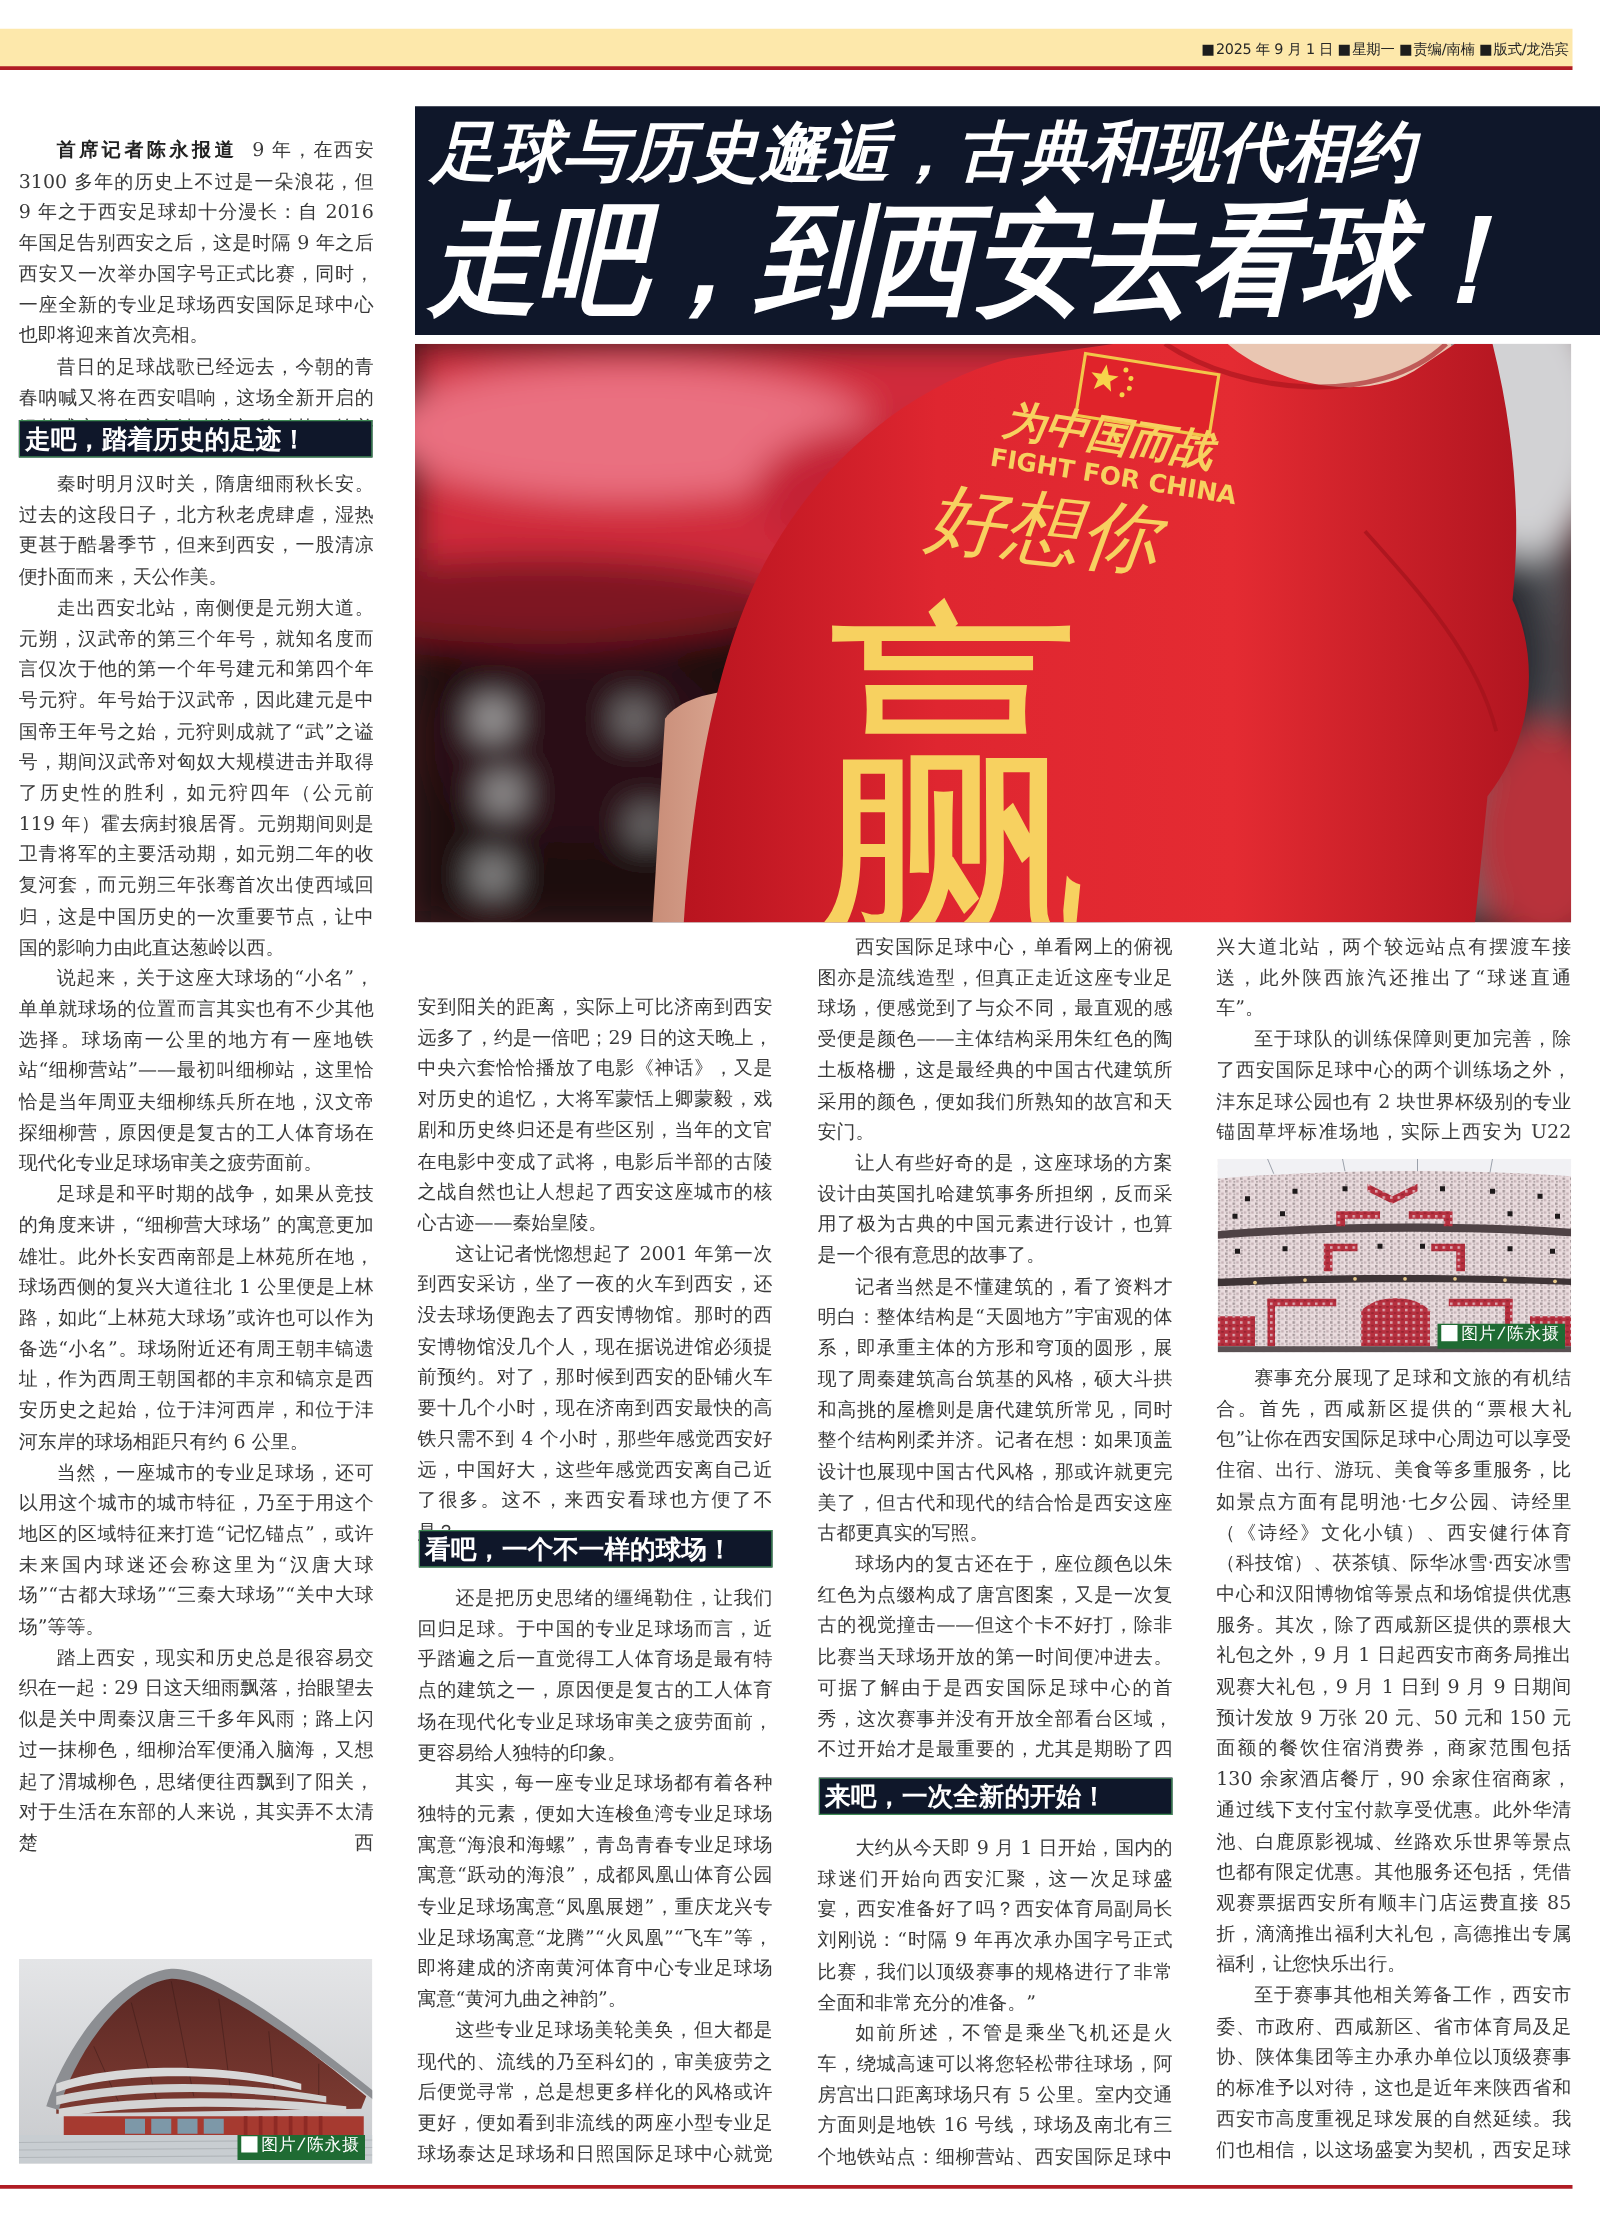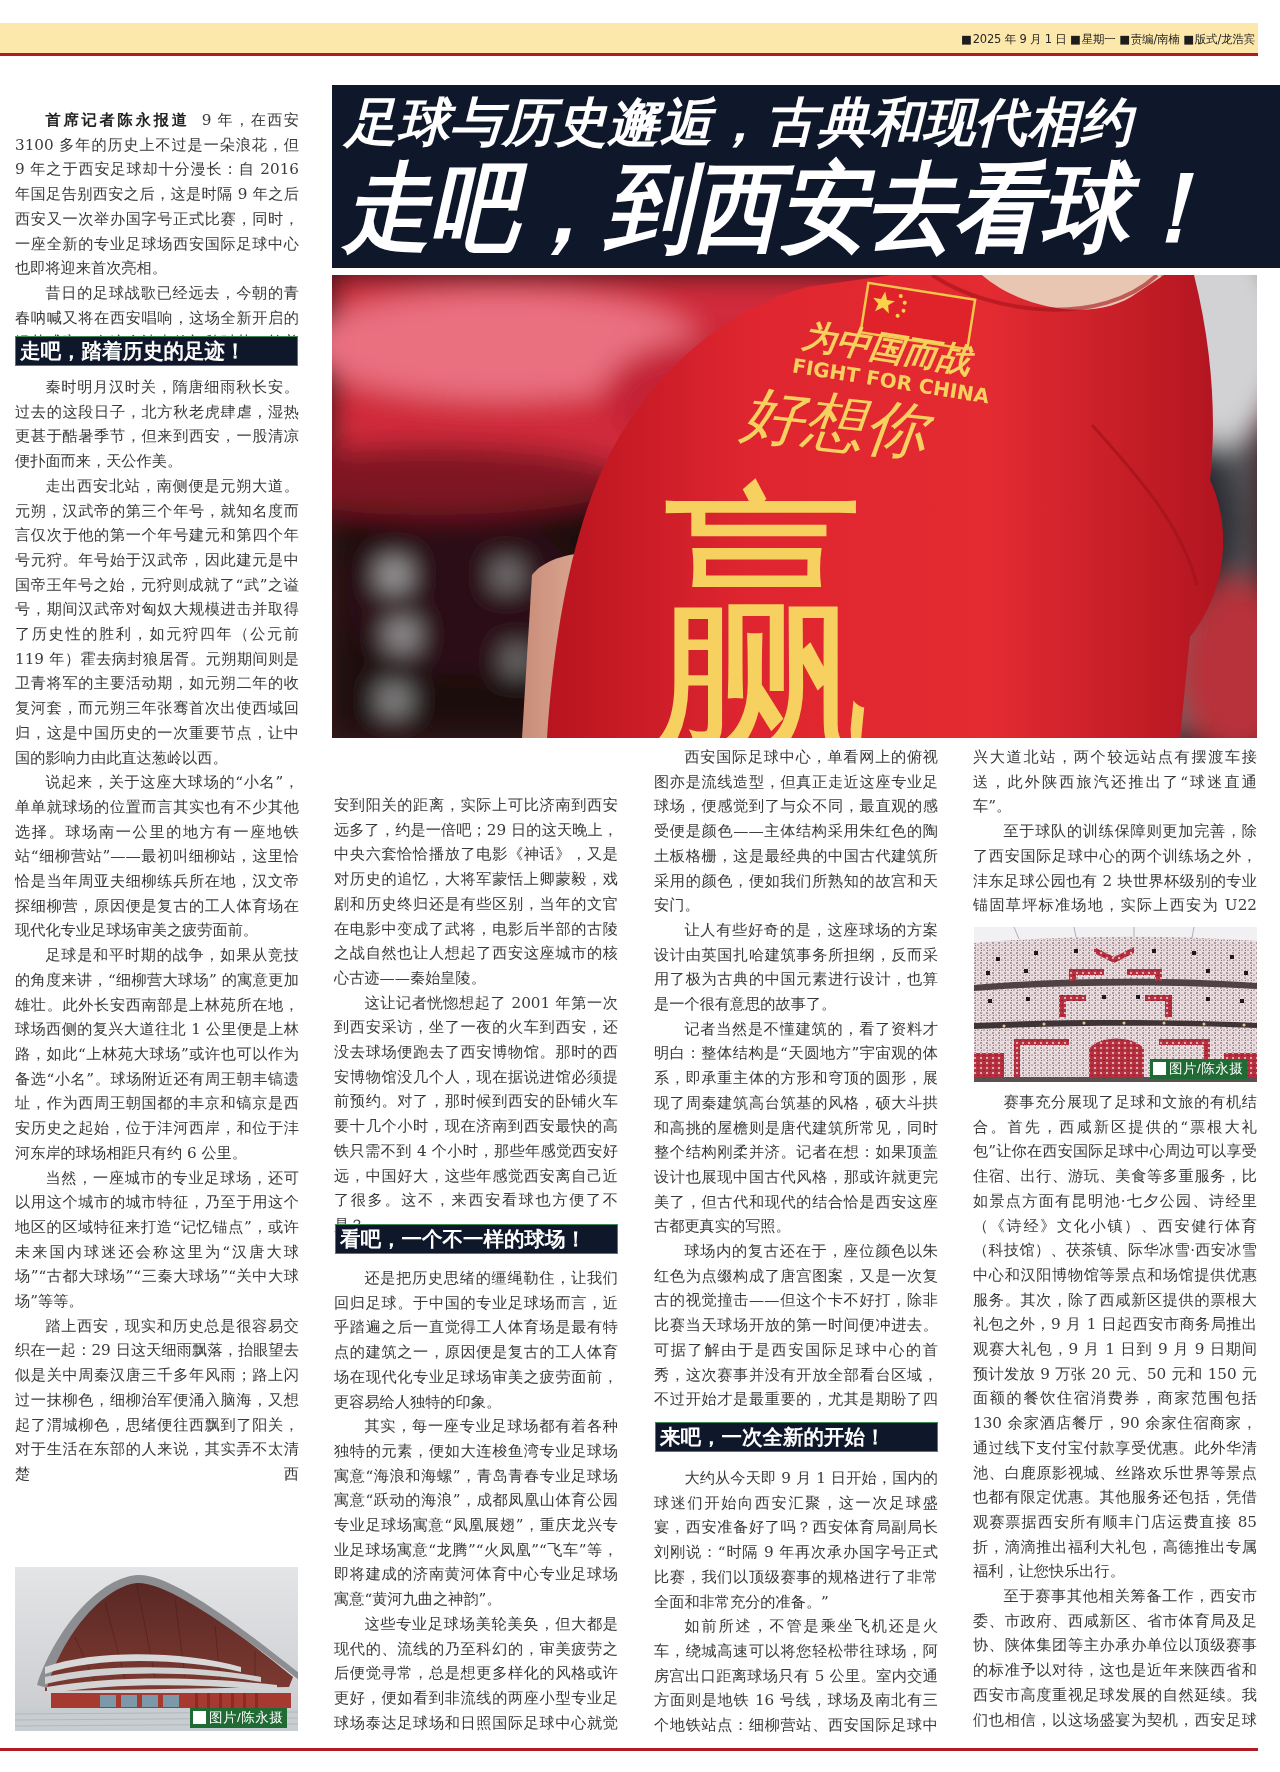--- a/index.html
+++ b/index.html
@@ -19,21 +19,21 @@
 
   .col { position:absolute; width:284px; font-family:"DejaVu Serif", serif; font-size:15.2px; line-height:24.7px; color:#393939; text-align:justify; overflow:hidden; }
   .col p { margin:0; text-indent:2em; }
   .col p.cont { text-indent:0; }
   .col p.cont-end { text-align-last:justify; }
   .byline { font-family:"DejaVu Sans", sans-serif; font-weight:bold; color:#222; letter-spacing:1.5px; margin-right:12px; }
 
   .sec-head { position:absolute; height:30px; background:#0f172a; box-shadow:inset 0 0 0 1px #3f8b55; color:#ffffff; font-family:"DejaVu Sans", sans-serif; font-weight:900; font-size:20.5px; line-height:30px; padding-left:5px; box-sizing:border-box; white-space:nowrap; }
 
   .photo { position:absolute; overflow:hidden; }
-  .caption { position:absolute; background:#1f6b33; color:#ffffff; font-family:Liberation Sans, sans-serif; font-size:13.5px; line-height:20px; height:20px; padding:0 4px 0 3px; white-space:nowrap; letter-spacing:0.5px;text-align:center; }
+  .caption { position:absolute; background:#1f6b33; color:#ffffff; font-family:Liberation Mono, monospace; font-size:13.5px; line-height:20px; height:20px; padding:0 4px 0 3px; white-space:nowrap; letter-spacing:0.5px;text-align:center; }
   .caption .sq { display:inline-block; width:13px; height:13px; background:#ffffff; vertical-align:-2px; margin-right:3px; }
 
   .bottom-rule { position:absolute; left:0; top:1748px; width:1258px; height:3px; background:#b01c24; }
 </style>
 </head>
 <body>
 
 <div class="band"></div>
 <div class="band-rule"></div>
 <div class="masthead">

